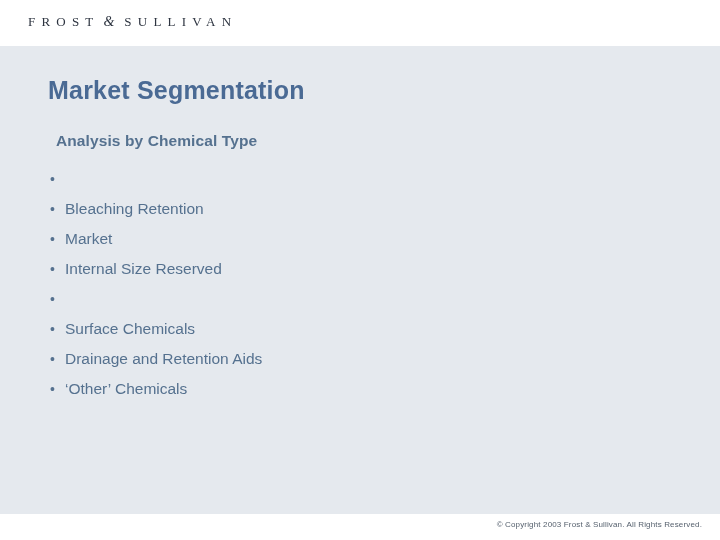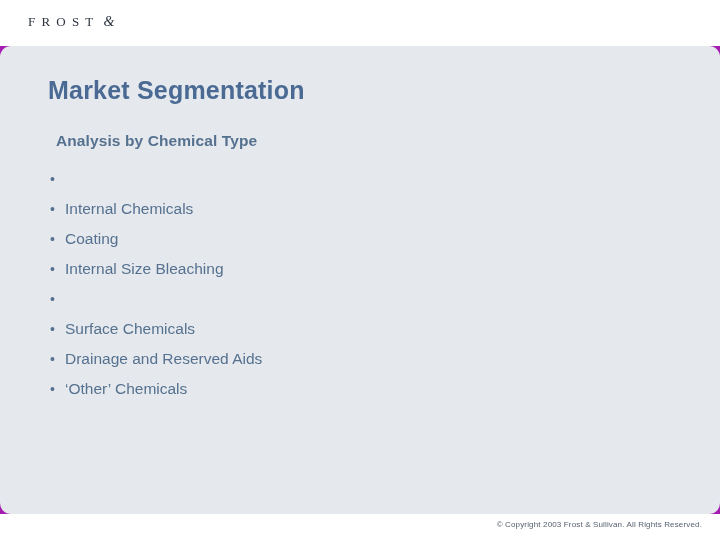--- a/index.html
+++ b/index.html
@@ -58,21 +58,20 @@
   }
 
   
   .body-panel {
     position: absolute;
     left: 0;
     top: 46px;
     width: 720px;
     height: 468px;
     background: #e5e9ee;
-    border-radius: 11px;
   }
 
   .title {
     position: absolute;
     left: 48px;
     top: 30px;
     font-size: 25px;
     font-weight: bold;
     color: #4a6a94;
     letter-spacing: 0.2px;
@@ -142,55 +141,56 @@
 </style>
 </head>
 <body>
 
 <div class="slide">
 
   <div class="header-band">
     <div class="logo">
       <span class="logo-word">FROST</span>
       <span class="logo-amp">&amp;</span>
+      <span class="logo-word">SULLIVAN</span>
     </div>
   </div>
 
   <div class="body-panel">
 
     <div class="title">Market Segmentation</div>
 
     <div class="subtitle">Analysis by Chemical Type</div>
 
     <ul class="bullet-list">
       <li class="bullet-item">
         <span class="bullet-dot">•</span>
       </li>
       <li class="bullet-item">
         <span class="bullet-dot">•</span>
-        <span>Internal Chemicals</span>
-      </li>
-      <li class="bullet-item">
-        <span class="bullet-dot">•</span>
-        <span>Coating</span>
-      </li>
-      <li class="bullet-item">
-        <span class="bullet-dot">•</span>
-        <span>Internal Size Bleaching</span>
+        <span>Bleaching Retention</span>
+      </li>
+      <li class="bullet-item">
+        <span class="bullet-dot">•</span>
+        <span>Market</span>
+      </li>
+      <li class="bullet-item">
+        <span class="bullet-dot">•</span>
+        <span>Internal Size Reserved</span>
       </li>
       <li class="bullet-item">
         <span class="bullet-dot">•</span>
       </li>
       <li class="bullet-item">
         <span class="bullet-dot">•</span>
         <span>Surface Chemicals</span>
       </li>
       <li class="bullet-item">
         <span class="bullet-dot">•</span>
-        <span>Drainage and Reserved Aids</span>
+        <span>Drainage and Retention Aids</span>
       </li>
       <li class="bullet-item">
         <span class="bullet-dot">•</span>
         <span>‘Other’ Chemicals</span>
       </li>
     </ul>
 
   </div>
 
   <div class="footer-band">

